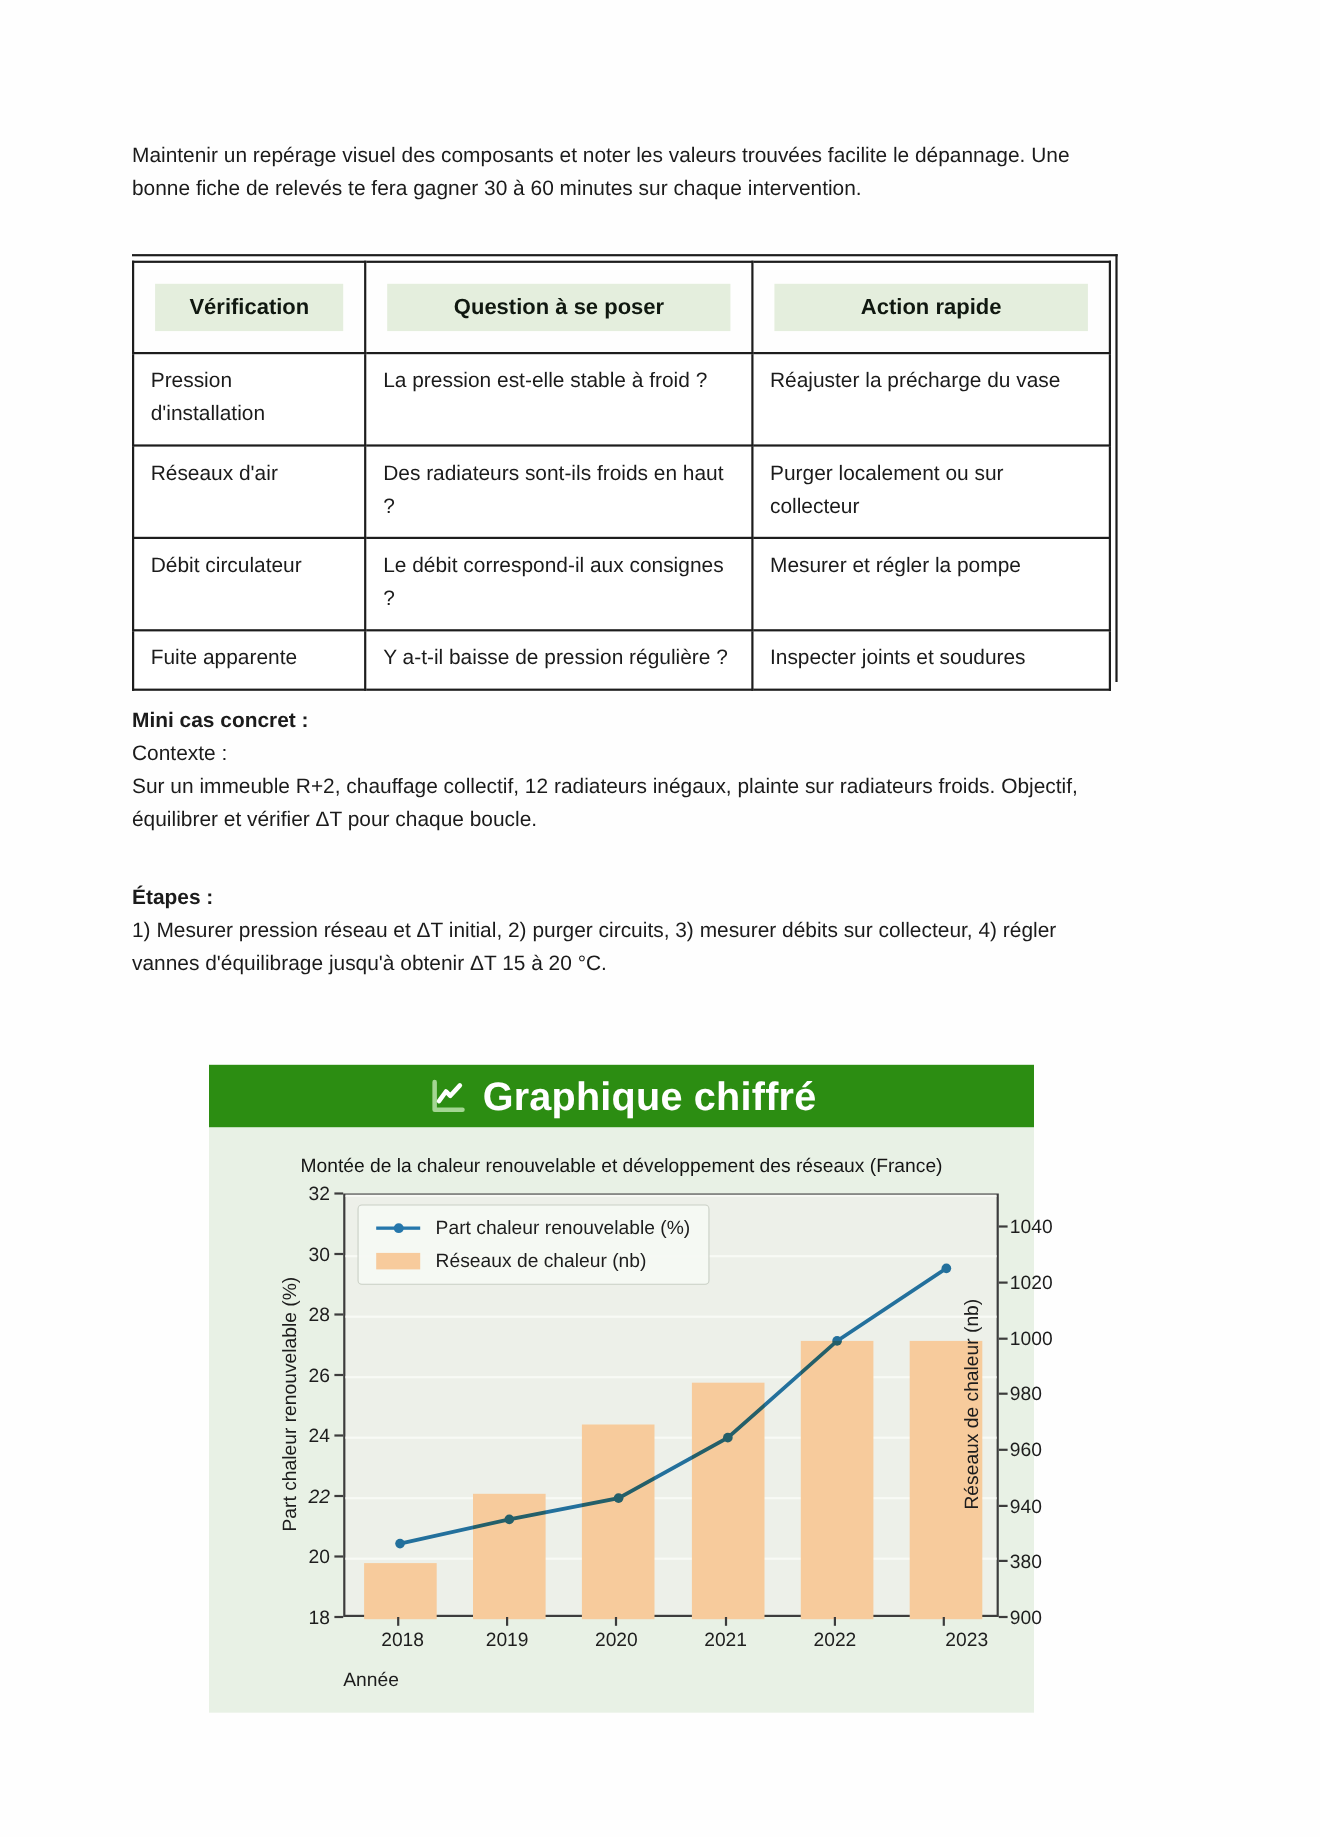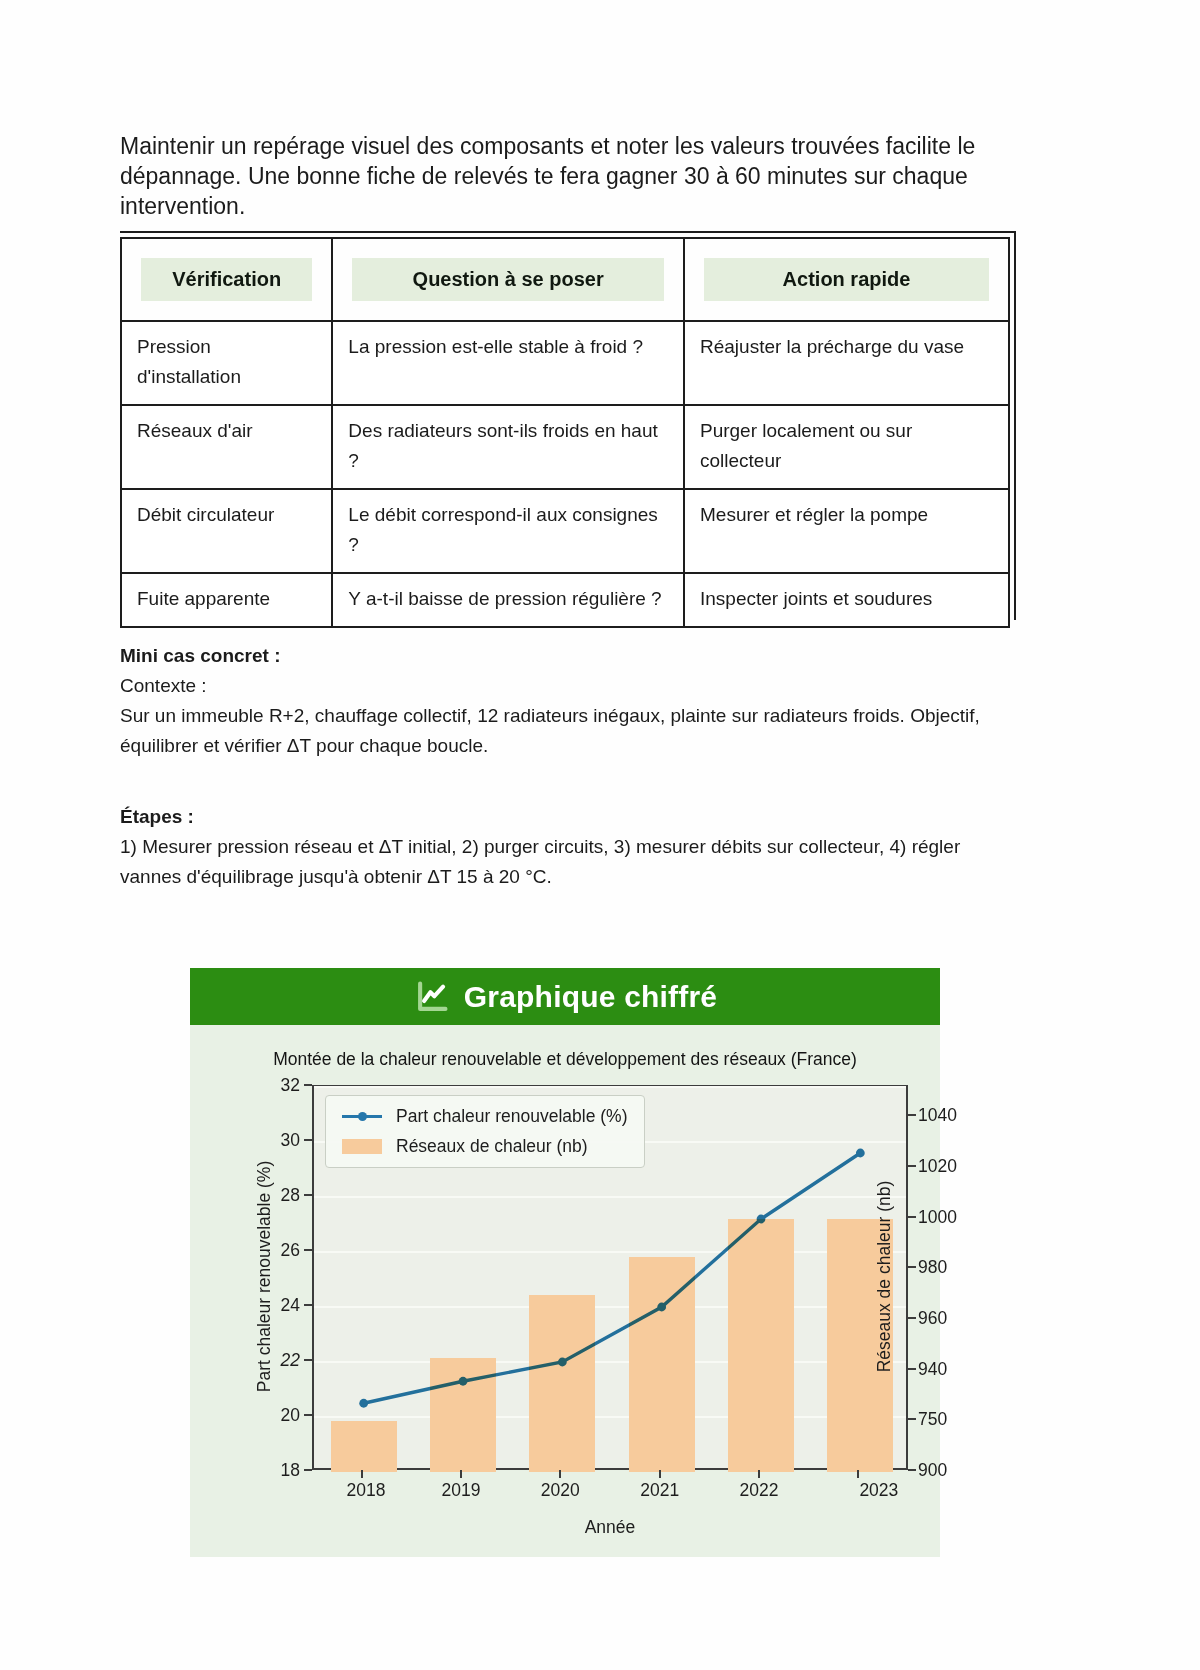--- a/index.html
+++ b/index.html
@@ -1,53 +1,53 @@
 <!DOCTYPE html>
 <html><head>
 <meta charset="utf-8">
 <style>
   html,body{margin:0;padding:0;background:#ffffff;}
   .page{
     position:relative;width:1200px;height:1670px;background:#fefefe;overflow:hidden;
     font-family:"Liberation Sans",sans-serif;color:#1b1b1b;
   }
   
-  .intro{position:absolute;left:120px;top:108px;width:872px;font-size:23px;line-height:30px;}
+  .intro{position:absolute;left:120px;top:108px;width:872px;font-size:19px;line-height:30px;}
   
   .tblwrap{position:absolute;left:120px;top:237px;width:890px;}
   .tblwrap::before{content:"";position:absolute;top:-6px;left:0px;right:-6px;bottom:8px;
     border-top:2px solid #1d1d1d;border-right:2px solid #1d1d1d;pointer-events:none;}
   table.tbl{border-collapse:collapse;width:100%;table-layout:fixed;}
   .tbl col.c1{width:23.8%;} .tbl col.c2{width:39.6%;} .tbl col.c3{width:36.6%;}
   .tbl th,.tbl td{border:2px solid #1d1d1d;vertical-align:top;}
   .tbl th{padding:19px;}
   .tbl th .hdfill{background:#e4eedd;padding:10px 4px;font-size:20px;font-weight:bold;color:#101810;text-align:center;}
   .tbl td{padding:10px 15px 12px 15px;font-size:19px;line-height:30px;background:#ffffff;}
   
   .mini{position:absolute;left:120px;top:641px;width:890px;font-size:19px;line-height:30px;}
   .mini p{margin:0;}
   .bold{font-weight:bold;}
   .etapes-title{margin-top:41px !important;}
   
   .chart-card{position:absolute;left:190px;top:968px;width:750px;}
   .chart-header{height:57px;background:#2c8d12;display:flex;align-items:center;justify-content:center;gap:13px;}
-  .chart-header .ttl{color:#ffffff;font-size:30px;font-weight:bold;letter-spacing:0.2px;}
+  .chart-header .ttl{color:#ffffff;font-size:36px;font-weight:bold;letter-spacing:0.2px;}
   .chart-panel{position:relative;height:532px;background:#e8f1e5;}
   .chart-subtitle{position:absolute;left:0;top:24px;width:100%;text-align:center;font-size:17.5px;font-weight:500;color:#141414;}
   .chart-area{position:absolute;left:0;top:0;width:750px;height:532px;}
   #plot{position:absolute;left:122px;top:60px;width:596px;height:385px;background:#edf0e9;border:2px solid #3c3c3c;box-sizing:border-box;}
   .gridline{position:absolute;left:0;width:100%;height:2px;background:#f8faf5;}
   .bar{position:absolute;background:#f7cb9c;}
   #lineSvg{position:absolute;left:0;top:0;mix-blend-mode:multiply;}
   .ytick-label{position:absolute;height:22px;line-height:22px;font-size:17.5px;color:#1d1d1d;}
   .ytl-left{text-align:right;}
   .tickmark{position:absolute;background:#3c3c3c;}
   .xtick-label{position:absolute;width:80px;text-align:center;font-size:17.5px;color:#1d1d1d;}
   .axis-title{position:absolute;width:420px;text-align:center;font-size:17.5px;color:#1d1d1d;transform:rotate(-90deg);}
-  .xaxis-title{position:absolute;text-align:center;font-size:17.5px;color:#1d1d1d;}
+  .xaxis-title{position:absolute;text-align:left;font-size:17.5px;color:#1d1d1d;}
   .legend{position:absolute;background:rgba(245,249,243,0.95);border:1px solid #c9cfc5;border-radius:4px;padding:10px 16px;display:flex;flex-direction:column;gap:9px;}
   .legend-row{display:flex;align-items:center;gap:14px;}
   .legend-label{font-size:17.5px;color:#1d1d1d;white-space:nowrap;}
   .sw-line{position:relative;width:40px;height:3px;}
   .sw-dot{position:absolute;left:16px;top:-3px;width:9px;height:9px;border-radius:50%;}
   .sw-bar{width:40px;height:15px;}
 </style>
 </head>
 <body>
 
@@ -156,21 +156,21 @@
           <div class="ytick-label ytl-left" style="left: 62px; width: 48px; top: 214px;">26</div>
           <div class="tickmark" style="left: 114px; width: 8px; height: 2px; top: 224px;"></div>
           <div class="ytick-label ytl-left" style="left: 62px; width: 48px; top: 159px;">28</div>
           <div class="tickmark" style="left: 114px; width: 8px; height: 2px; top: 169px;"></div>
           <div class="ytick-label ytl-left" style="left: 62px; width: 48px; top: 104px;">30</div>
           <div class="tickmark" style="left: 114px; width: 8px; height: 2px; top: 114px;"></div>
           <div class="ytick-label ytl-left" style="left: 62px; width: 48px; top: 49px;">32</div>
           <div class="tickmark" style="left: 114px; width: 8px; height: 2px; top: 59px;"></div>
           <div class="ytick-label" style="left: 728px; width: 54px; top: 434px;">900</div>
           <div class="tickmark" style="left: 718px; width: 8px; height: 2px; top: 444px;"></div>
-          <div class="ytick-label" style="left: 728px; width: 54px; top: 383.342px;">750</div>
+          <div class="ytick-label" style="left: 728px; width: 54px; top: 383.342px;">380</div>
           <div class="tickmark" style="left: 718px; width: 8px; height: 2px; top: 393.342px;"></div>
           <div class="ytick-label" style="left: 728px; width: 54px; top: 332.684px;">940</div>
           <div class="tickmark" style="left: 718px; width: 8px; height: 2px; top: 342.684px;"></div>
           <div class="ytick-label" style="left: 728px; width: 54px; top: 282.026px;">960</div>
           <div class="tickmark" style="left: 718px; width: 8px; height: 2px; top: 292.026px;"></div>
           <div class="ytick-label" style="left: 728px; width: 54px; top: 231.368px;">980</div>
           <div class="tickmark" style="left: 718px; width: 8px; height: 2px; top: 241.368px;"></div>
           <div class="ytick-label" style="left: 728px; width: 54px; top: 180.711px;">1000</div>
           <div class="tickmark" style="left: 718px; width: 8px; height: 2px; top: 190.711px;"></div>
           <div class="ytick-label" style="left: 728px; width: 54px; top: 130.053px;">1020</div>

